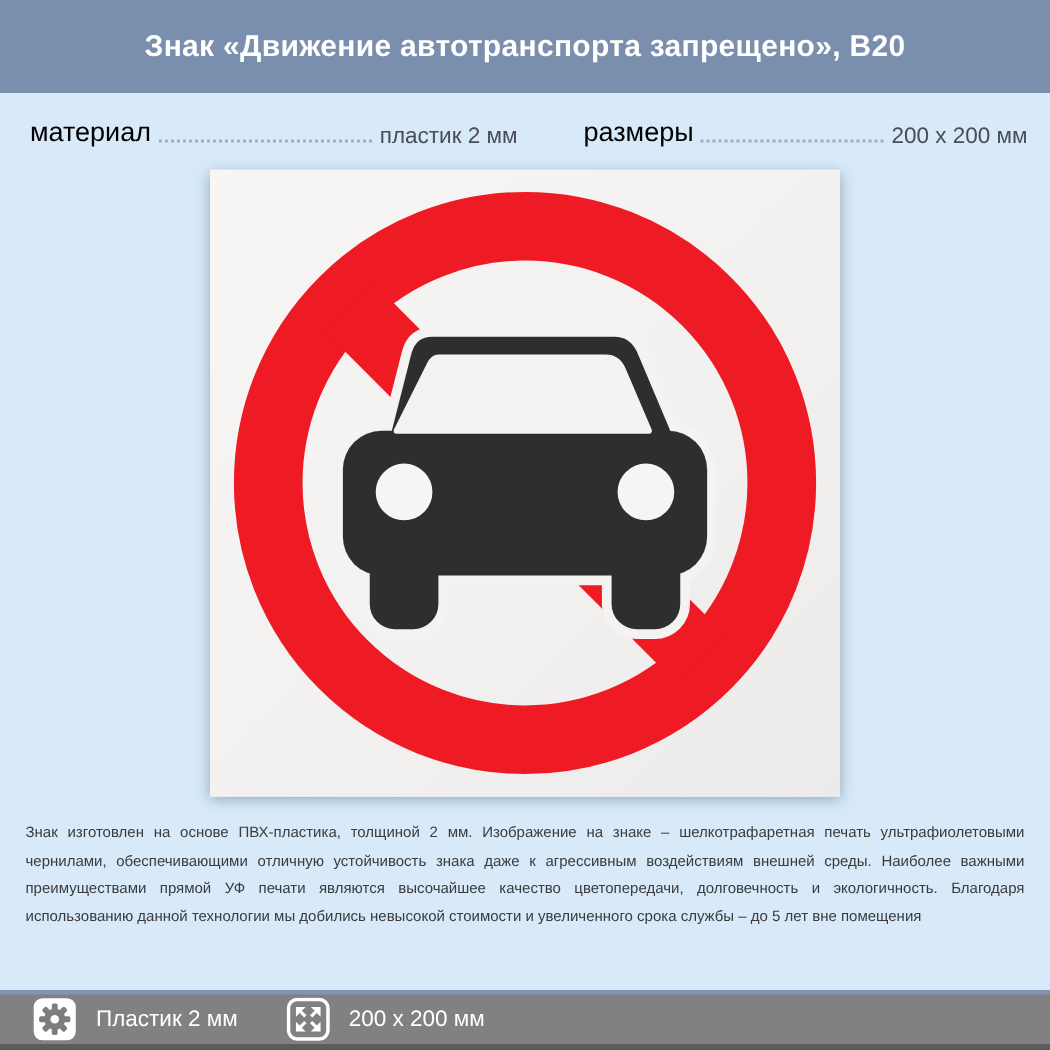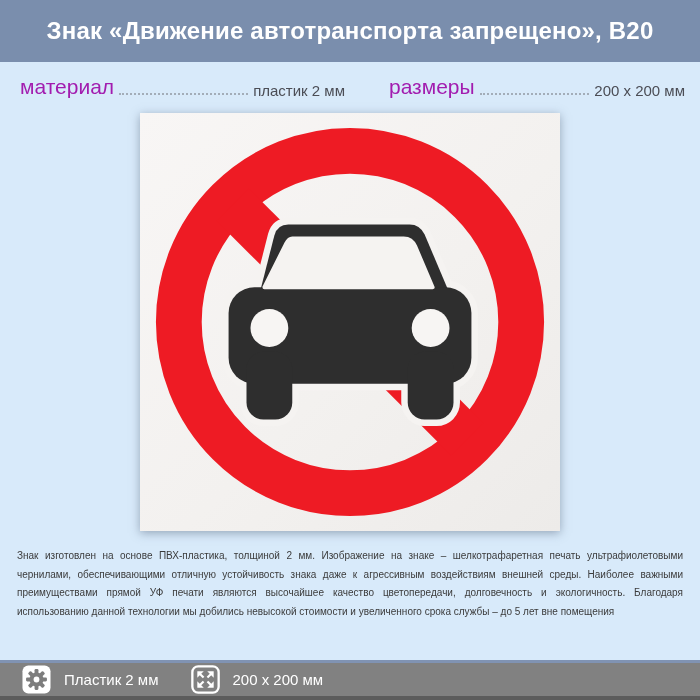--- a/index.html
+++ b/index.html
@@ -2,28 +2,28 @@
 <html><head>
 <meta charset="utf-8">
 <style>
   html,body{margin:0;padding:0;}
   body{font-family:"Liberation Sans","DejaVu Sans",sans-serif;}
   .page{position:relative;width:700px;height:700px;background:#d8eafa;overflow:hidden;}
 
   
   .header{position:absolute;top:0;left:0;width:700px;height:62px;background:#7a8ead;}
   .header .title{display:block;text-align:center;line-height:62px;color:#ffffff;
-    font-size:24px;font-weight:700;letter-spacing:.2px;}
+    font-size:20px;font-weight:700;letter-spacing:.2px;}
 
   
   .specs{position:absolute;top:76px;left:20px;width:665px;height:24px;display:flex;}
   .spec{display:flex;align-items:flex-end;}
   .spec.material{width:325px;margin-right:12px;}
   .spec.size{flex:1;margin-left:32px;}
-  .spec .label{color:#a21caf;font-size:21px;white-space:nowrap;padding-bottom:1px;}
+  .spec .label{color:#000000;font-size:18px;white-space:nowrap;padding-bottom:1px;}
   .spec .leader{flex:1;border-bottom:2px dotted #a3adb8;margin:0 5px 5px 5px;height:1px;}
   .spec .value{color:#4b4d55;font-size:15px;white-space:nowrap;padding-bottom:1px;}
 
   
   .plate{position:absolute;left:140px;top:113px;width:420px;height:418px;
     background:linear-gradient(135deg,#f8f6f5 0%,#f3f1ef 55%,#edebe9 100%);
     box-shadow:0 2px 9px rgba(80,95,120,.5);}
   .plate svg{display:block;}
 
   

